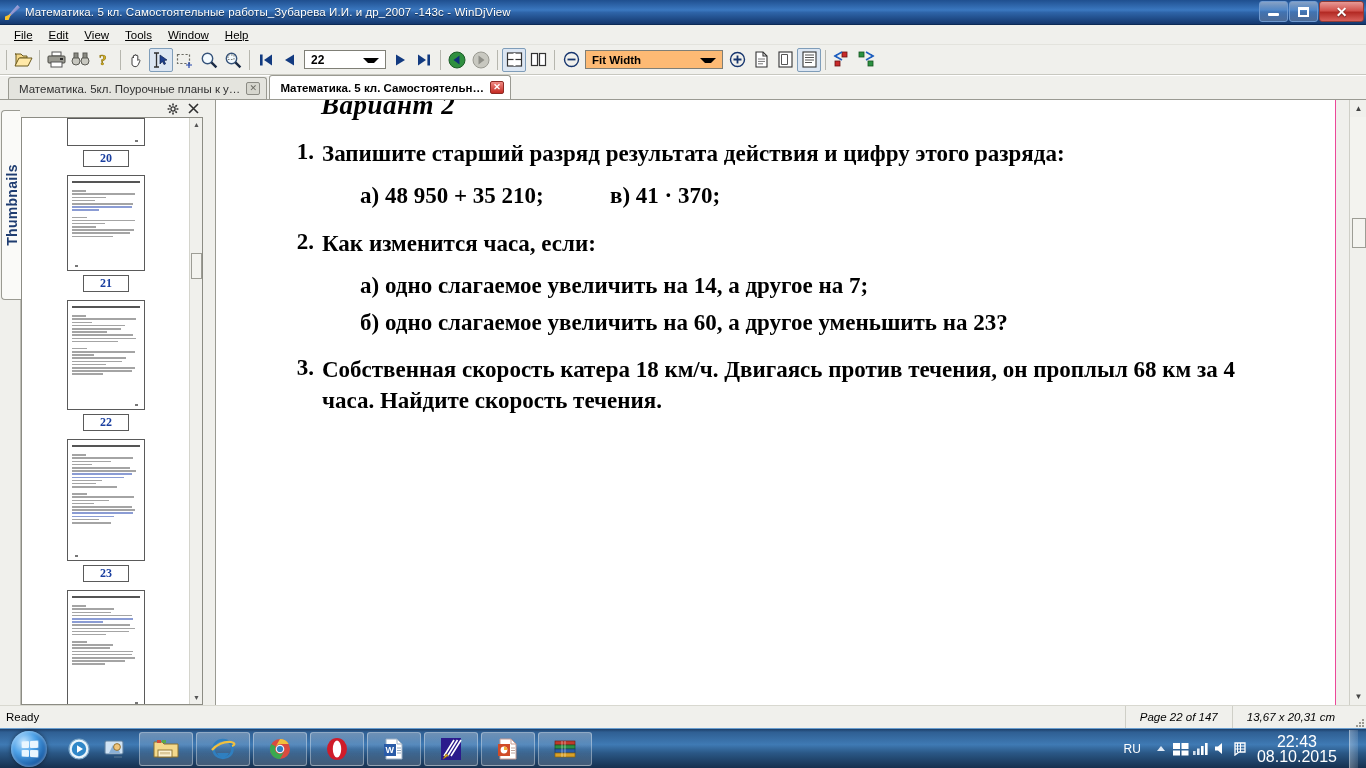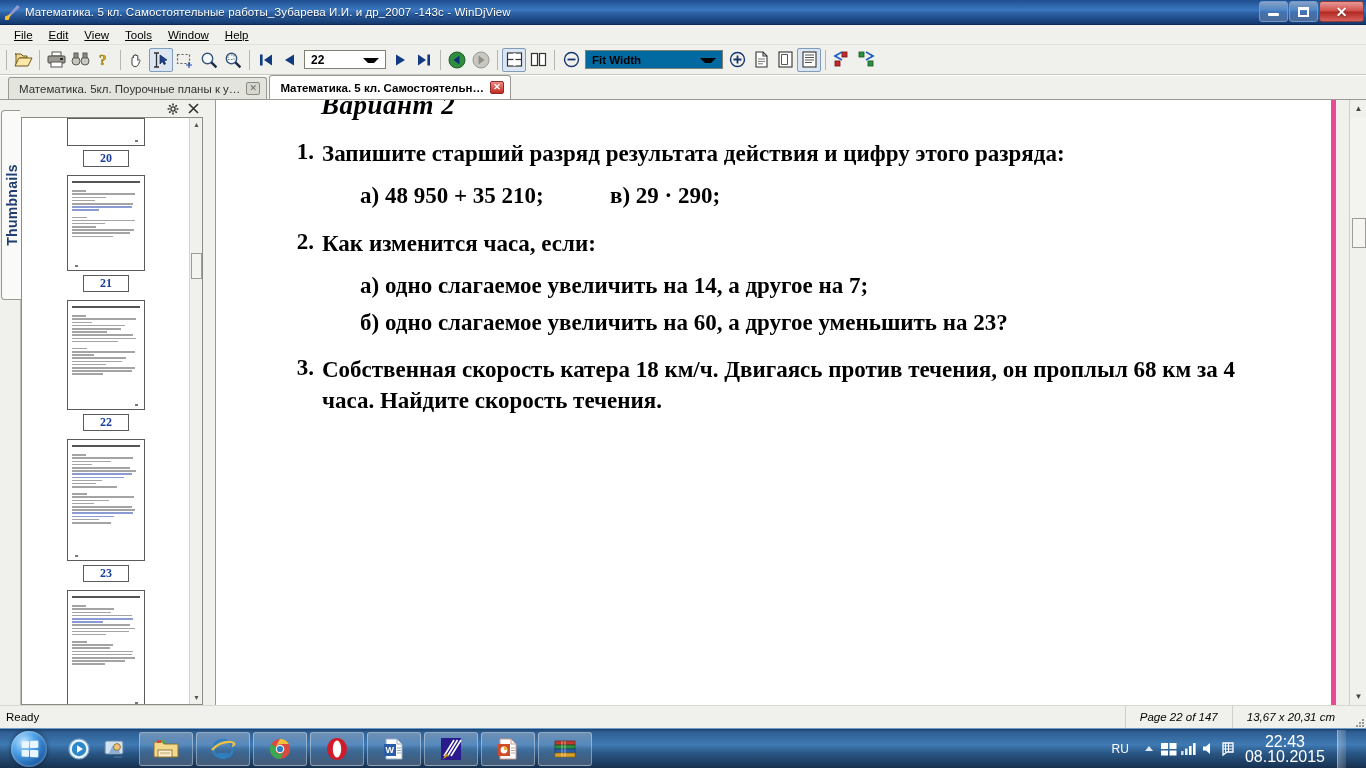--- a/index.html
+++ b/index.html
@@ -75,21 +75,21 @@
   .tb.pressed { border: 1px solid #7f9db9; background:#dce6f2; border-radius:2px; }
   .sep { width: 1px; height: 20px; background: #b6b6ae; margin: 0 4px; flex:none; }
   .pagebox {
     width: 82px; height: 19px; background:#fff; border:1px solid #7f7f76;
     display:flex; align-items:center; position:relative; margin:0 2px; flex:none;
   }
   .pagebox span { font-size: 12px; font-weight: bold; color:#000; padding-left:6px; }
   .pagebox .caret { position:absolute; right:6px; top:7px; width:0;height:0;
     border-left:5px solid transparent;border-right:5px solid transparent;border-top:5px solid #000;}
   .zoombox {
-    width: 138px; height: 19px; background:#0369a1; border:1px solid #7f7f76;
+    width: 138px; height: 19px; background:#fdba74; border:1px solid #7f7f76;
     display:flex; align-items:center; position:relative; margin:12px 2px; flex:none;
   }
   .zoombox span { font-size: 11.5px; font-weight:bold; color:#000; padding-left:6px; }
   .zoombox .caret { position:absolute; right:6px; top:7px; width:0;height:0;
     border-left:5px solid transparent;border-right:5px solid transparent;border-top:5px solid #000;}
 
   
   #tabstrip {
     position: absolute; left: 0; top: 76px; width: 1366px; height: 24px;
     background: #f0f0ec; border-bottom: 1px solid #9a9a92;
@@ -186,21 +186,21 @@
     background:#f3f3ef; border:1px solid #9d9d95;
   }
 
   
   #docarea {
     position:absolute; left:204px; top:0; width:1162px; height:605px;
     background:#f0f0ec;
   }
   #docpage {
     position:absolute; left:11px; top:0; width:1121px; height:605px;
-    background:#ffffff; border-left:1px solid #9a9a92; border-right:5px solid #ec4899;
+    background:#ffffff; border-left:1px solid #9a9a92; border-right:1px solid #ec4899;
     overflow:hidden;
   }
   #doccontent {
     position:absolute; left:0; top:-10px; width:1121px;
     font-family:"Liberation Serif", serif;
     color:#000;
   }
   .doc-variant {
     font-size:27px; font-style:italic; font-weight:bold;
     margin:0 0 18px 105px; letter-spacing:0.5px;
@@ -273,21 +273,21 @@
   .winflag i { display:block; background:#eaf6ff; border-radius:1px; }
   #quicklaunch { display:flex; align-items:center; gap:1px; margin-left:6px; }
   .qitem { width:34px; height:34px; display:flex; align-items:center; justify-content:center; flex:none; }
   #taskitems { display:flex; align-items:center; gap:3px; margin-left:8px; }
   .taskbtn {
     width:54px; height:34px; flex:none;
     border:1px solid rgba(255,255,255,.35); border-radius:3px;
     background: linear-gradient(to bottom, rgba(255,255,255,.30), rgba(255,255,255,.06) 50%, rgba(255,255,255,.18));
     display:flex; align-items:center; justify-content:center;
   }
-  #tray { margin-left:auto; display:flex; align-items:center; height:40px; padding-right:20px; }
+  #tray { margin-left:auto; display:flex; align-items:center; height:40px; padding-right:8px; }
   .tray-lang { color:#fff; font-size:12px; margin-right:10px; }
   .tray-ic { width:20px;height:34px; display:flex; align-items:center; justify-content:center; color:#fff; }
   .tray-clock { color:#fff; font-size:16px; text-align:center; line-height:15px; padding:0 8px 0 6px; }
   .showdesk { width:9px; height:38px; margin-left:4px;
     background: linear-gradient(to right, rgba(255,255,255,.30), rgba(255,255,255,.12));
     border-left:1px solid rgba(255,255,255,.45); }
 
   .ic { display:block; }
 </style>
 </head>
@@ -675,21 +675,21 @@
       <div id="doccontent">
 
         <div class="doc-variant">Вариант 2</div>
 
         <div class="prob">
           <div class="num">1.</div>
           <div class="body">Запишите старший разряд результата действия и цифру этого разряда:</div>
         </div>
         <div class="subrow">
           <span class="c1">а) 48 950 + 35 210;</span>
-          <span class="c2">в) 29 · 290;</span>
+          <span class="c2">в) 41 · 370;</span>
         </div>
 
         <div class="prob blk2">
           <div class="num">2.</div>
           <div class="body">Как изменится часа, если:</div>
         </div>
         <div class="sub1">а) одно слагаемое увеличить на 14, а другое на 7;</div>
         <div class="sub1">б) одно слагаемое увеличить на 60, а другое уменьшить на 23?</div>
 
         <div class="prob blk3">

